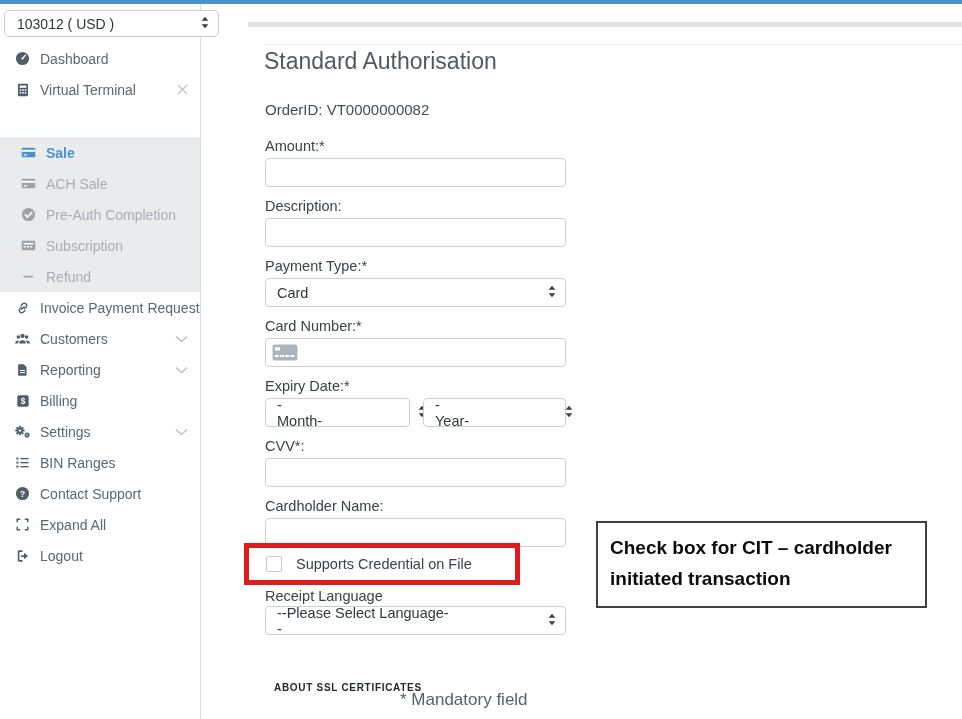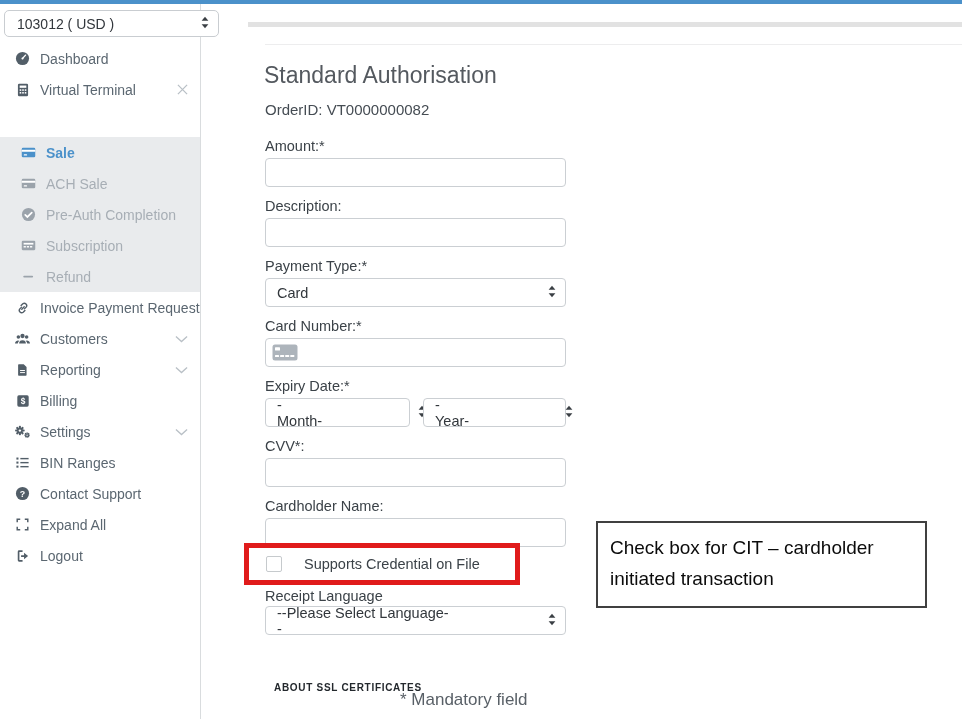--- a/index.html
+++ b/index.html
@@ -36,21 +36,21 @@
   .submenu .nav-row .nico { color:#9ba3ab; }
   .nav-row.active { color:#4b91ca; font-weight:bold; }
   .nav-row.active .nico { color:#4b91ca; }
 
   
   .card {
     position:absolute; left:248px; top:22px; width:714px; height:697px;
     background:#fff; border-top:5px solid #e2e2e2;
   }
   .divider { position:absolute; left:265px; top:44px; width:697px; height:1px; background:#ededee; }
-  .title { position:absolute; left:264px; top:62px; font-size:23px; font-weight:400; color:#54595f; }
+  .title { position:absolute; left:264px; top:48px; font-size:23px; font-weight:400; color:#54595f; }
   .orderid { position:absolute; left:265px; top:101px; font-size:15px; color:#454c53; }
 
   .flabel { position:absolute; left:265px; font-size:14.5px; color:#3b4248; }
   .finput {
     position:absolute; left:265px; width:301px; height:29px;
     border:1px solid #cbcfd3; border-radius:4px; background:#fff;
     font-family:"Liberation Sans",sans-serif; font-size:14px; color:#32373c; padding:0 10px;
     outline:none;
   }
   .fselect {
@@ -65,30 +65,30 @@
     border:1px solid #cbcfd3; border-radius:4px; padding:0 10px 0 40px;
     font-family:"Liberation Sans",sans-serif; font-size:14px; color:#32373c; outline:none; }
   .cardnum-ico { position:absolute; left:7px; top:6px; pointer-events:none; }
 
   .cof-row {
     position:absolute; left:244px; top:543px; width:276px; height:42px;
     border:5px solid #e01b1b; display:flex; align-items:center;
     padding-left:17px; background:transparent;
   }
   .cof-box { width:16px; height:16px; border:1px solid #c6cacd; border-radius:2px; background:#fff; cursor:pointer; flex:none; }
-  .cof-label { margin-left:22px; font-size:14.5px; color:#3b4248; white-space:nowrap; }
+  .cof-label { margin-left:14px; font-size:14.5px; color:#3b4248; white-space:nowrap; }
 
   .ssl { position:absolute; left:274px; top:682px; font-size:10px; font-weight:bold;
          letter-spacing:0.7px; color:#23282d; cursor:pointer; }
   .mandatory { position:absolute; left:400px; top:690px; font-size:17px; color:#596067; }
 
   .note-box {
     position:absolute; left:596px; top:521px; width:331px; height:87px;
     border:2px solid #404040; background:#fff; padding:9px 6px 0 12px;
-    font-size:19px; color:#0b0b0b; line-height:31px;
+    font-size:19px; color:#0b0b0b; line-height:31px;font-weight:bold;
   }
 </style>
 </head>
 <body>
 
 <div class="page">
   <div class="topbar"></div>
 
   <div class="sidebar">
     <div class="acct-select">

